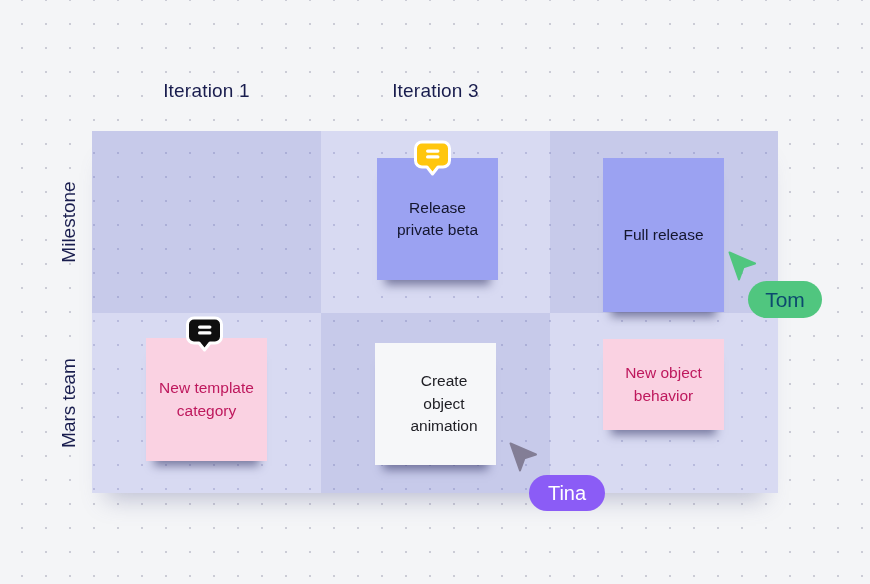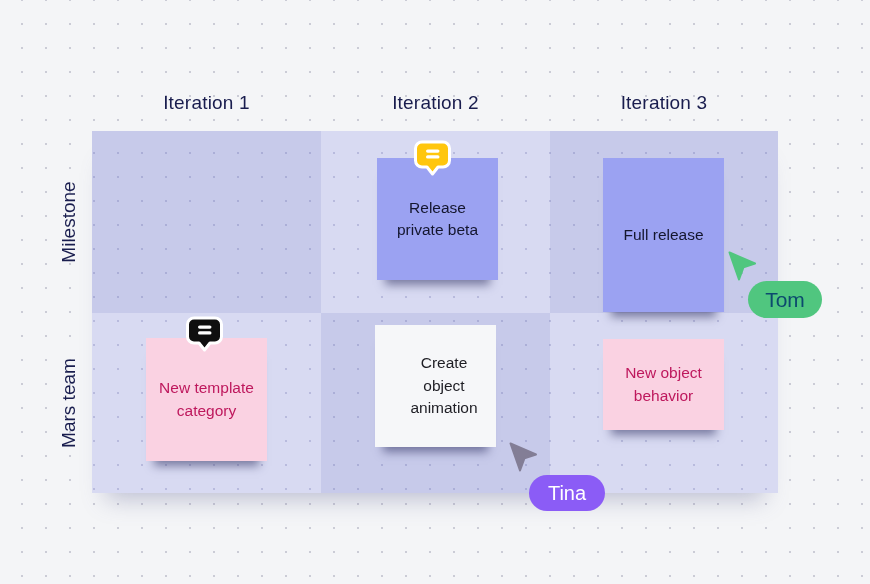--- a/index.html
+++ b/index.html
@@ -23,21 +23,21 @@
   }
   .cell{position:relative;}
   .cell--dark{background:#c7caea;}
   .cell--light{background:#d8daf2;}
   .board-dots{
     position:absolute;inset:0;pointer-events:none;
     background-image:radial-gradient(circle,rgba(88,94,160,.25) 1.1px,transparent 1.3px);
     background-size:24px 24px;background-position:14px 10px;
   }
   
-  .col-headers{position:absolute;left:92px;top:92px;width:686px;display:flex;}
+  .col-headers{position:absolute;left:92px;top:80px;width:686px;display:flex;}
   .col-header{font-size:19px;letter-spacing:.2px;text-align:center;color:#191d4e;}
   .col-header:nth-child(1){width:229px;}
   .col-header:nth-child(2){width:229px;}
   .col-header:nth-child(3){width:228px;}
   .row-label{
     position:absolute;left:69px;white-space:nowrap;font-size:19px;color:#191d4e;
     transform:translate(-50%,-50%) rotate(-90deg);
   }
   .row-label--1{top:222px;}
   .row-label--2{top:403px;}
@@ -47,21 +47,21 @@
     display:flex;align-items:center;justify-content:center;text-align:center;
     padding:4px 11px;font-size:15.5px;line-height:1.45;color:#17182f;
     box-shadow:0 13px 9px -8px rgba(43,45,94,.55);
   }
   .note--purple{background:#9ba2f2;color:#14162e;}
   .note--pink{background:#fad2e2;color:#be185d;}
   .note--white{background:#f6f7f9;color:#1e1e24;}
   .note--1{left:377px;top:158px;}
   .note--2{left:603px;top:158px;height:154px;}
   .note--3{left:146px;top:338px;height:123px;}
-  .note--4{left:375px;top:325px;padding-left:28px;}
+  .note--4{left:375px;top:343px;padding-left:28px;}
   .note--5{left:603px;top:339px;height:91px;}
   
   .comment-badge{position:absolute;width:41px;height:41px;z-index:5;}
   .comment-badge--yellow{left:412px;top:139px;}
   .comment-badge--black{left:184px;top:315px;}
   
   .cursor{position:absolute;width:30px;height:30px;z-index:6;}
   .cursor--tom{left:727px;top:251px;}
   .cursor--tina{left:508px;top:442px;}
   .cursor-pill{
@@ -71,21 +71,20 @@
   .cursor-pill--tom{left:748px;top:281px;width:74px;height:37px;background:#50c67f;color:#0c4a6e;}
   .cursor-pill--tina{left:529px;top:475px;width:76px;height:36px;background:#8b5cf6;color:#ffffff;font-size:20px;}
 </style>
 </head>
 <body>
 
 <div class="page-dots"></div>
 
 <div class="col-headers">
   <div class="col-header">Iteration 1</div>
-  <div class="col-header">Iteration 2</div>
   <div class="col-header">Iteration 3</div>
 </div>
 
 <div class="row-label row-label--1">Milestone</div>
 <div class="row-label row-label--2">Mars team</div>
 
 <div class="board">
   <div class="cell cell--dark"></div>
   <div class="cell cell--light"></div>
   <div class="cell cell--dark"></div>

